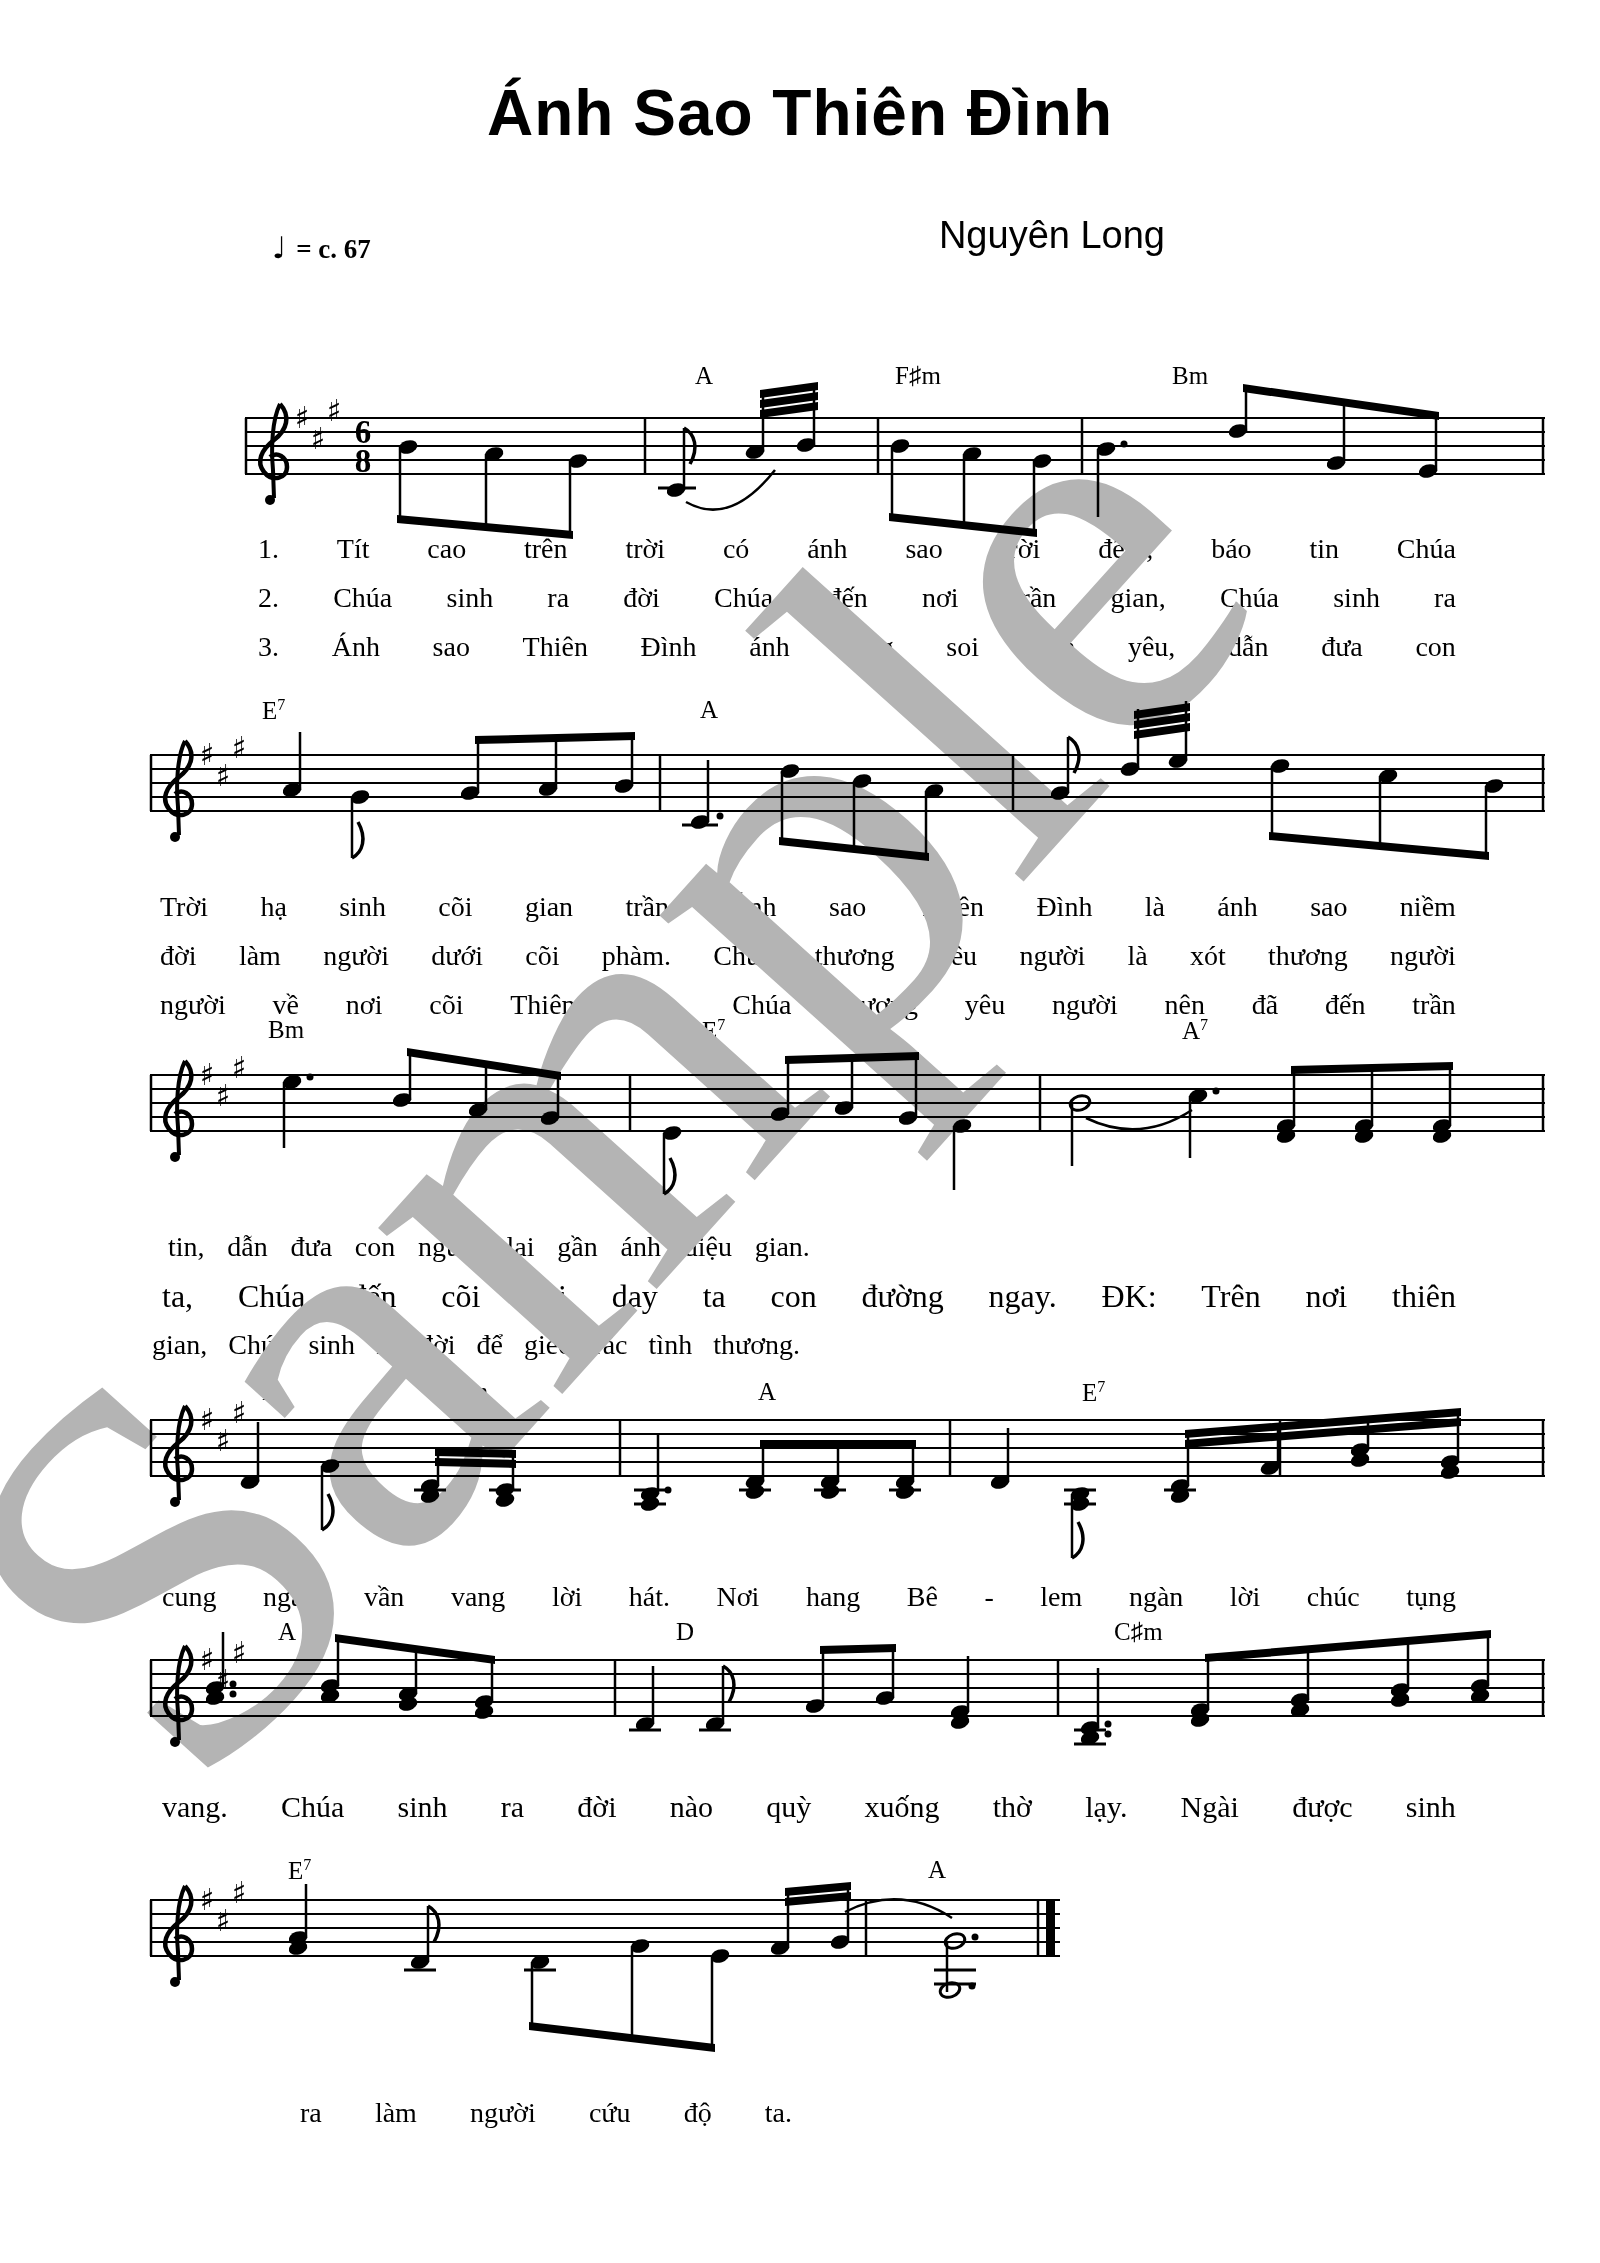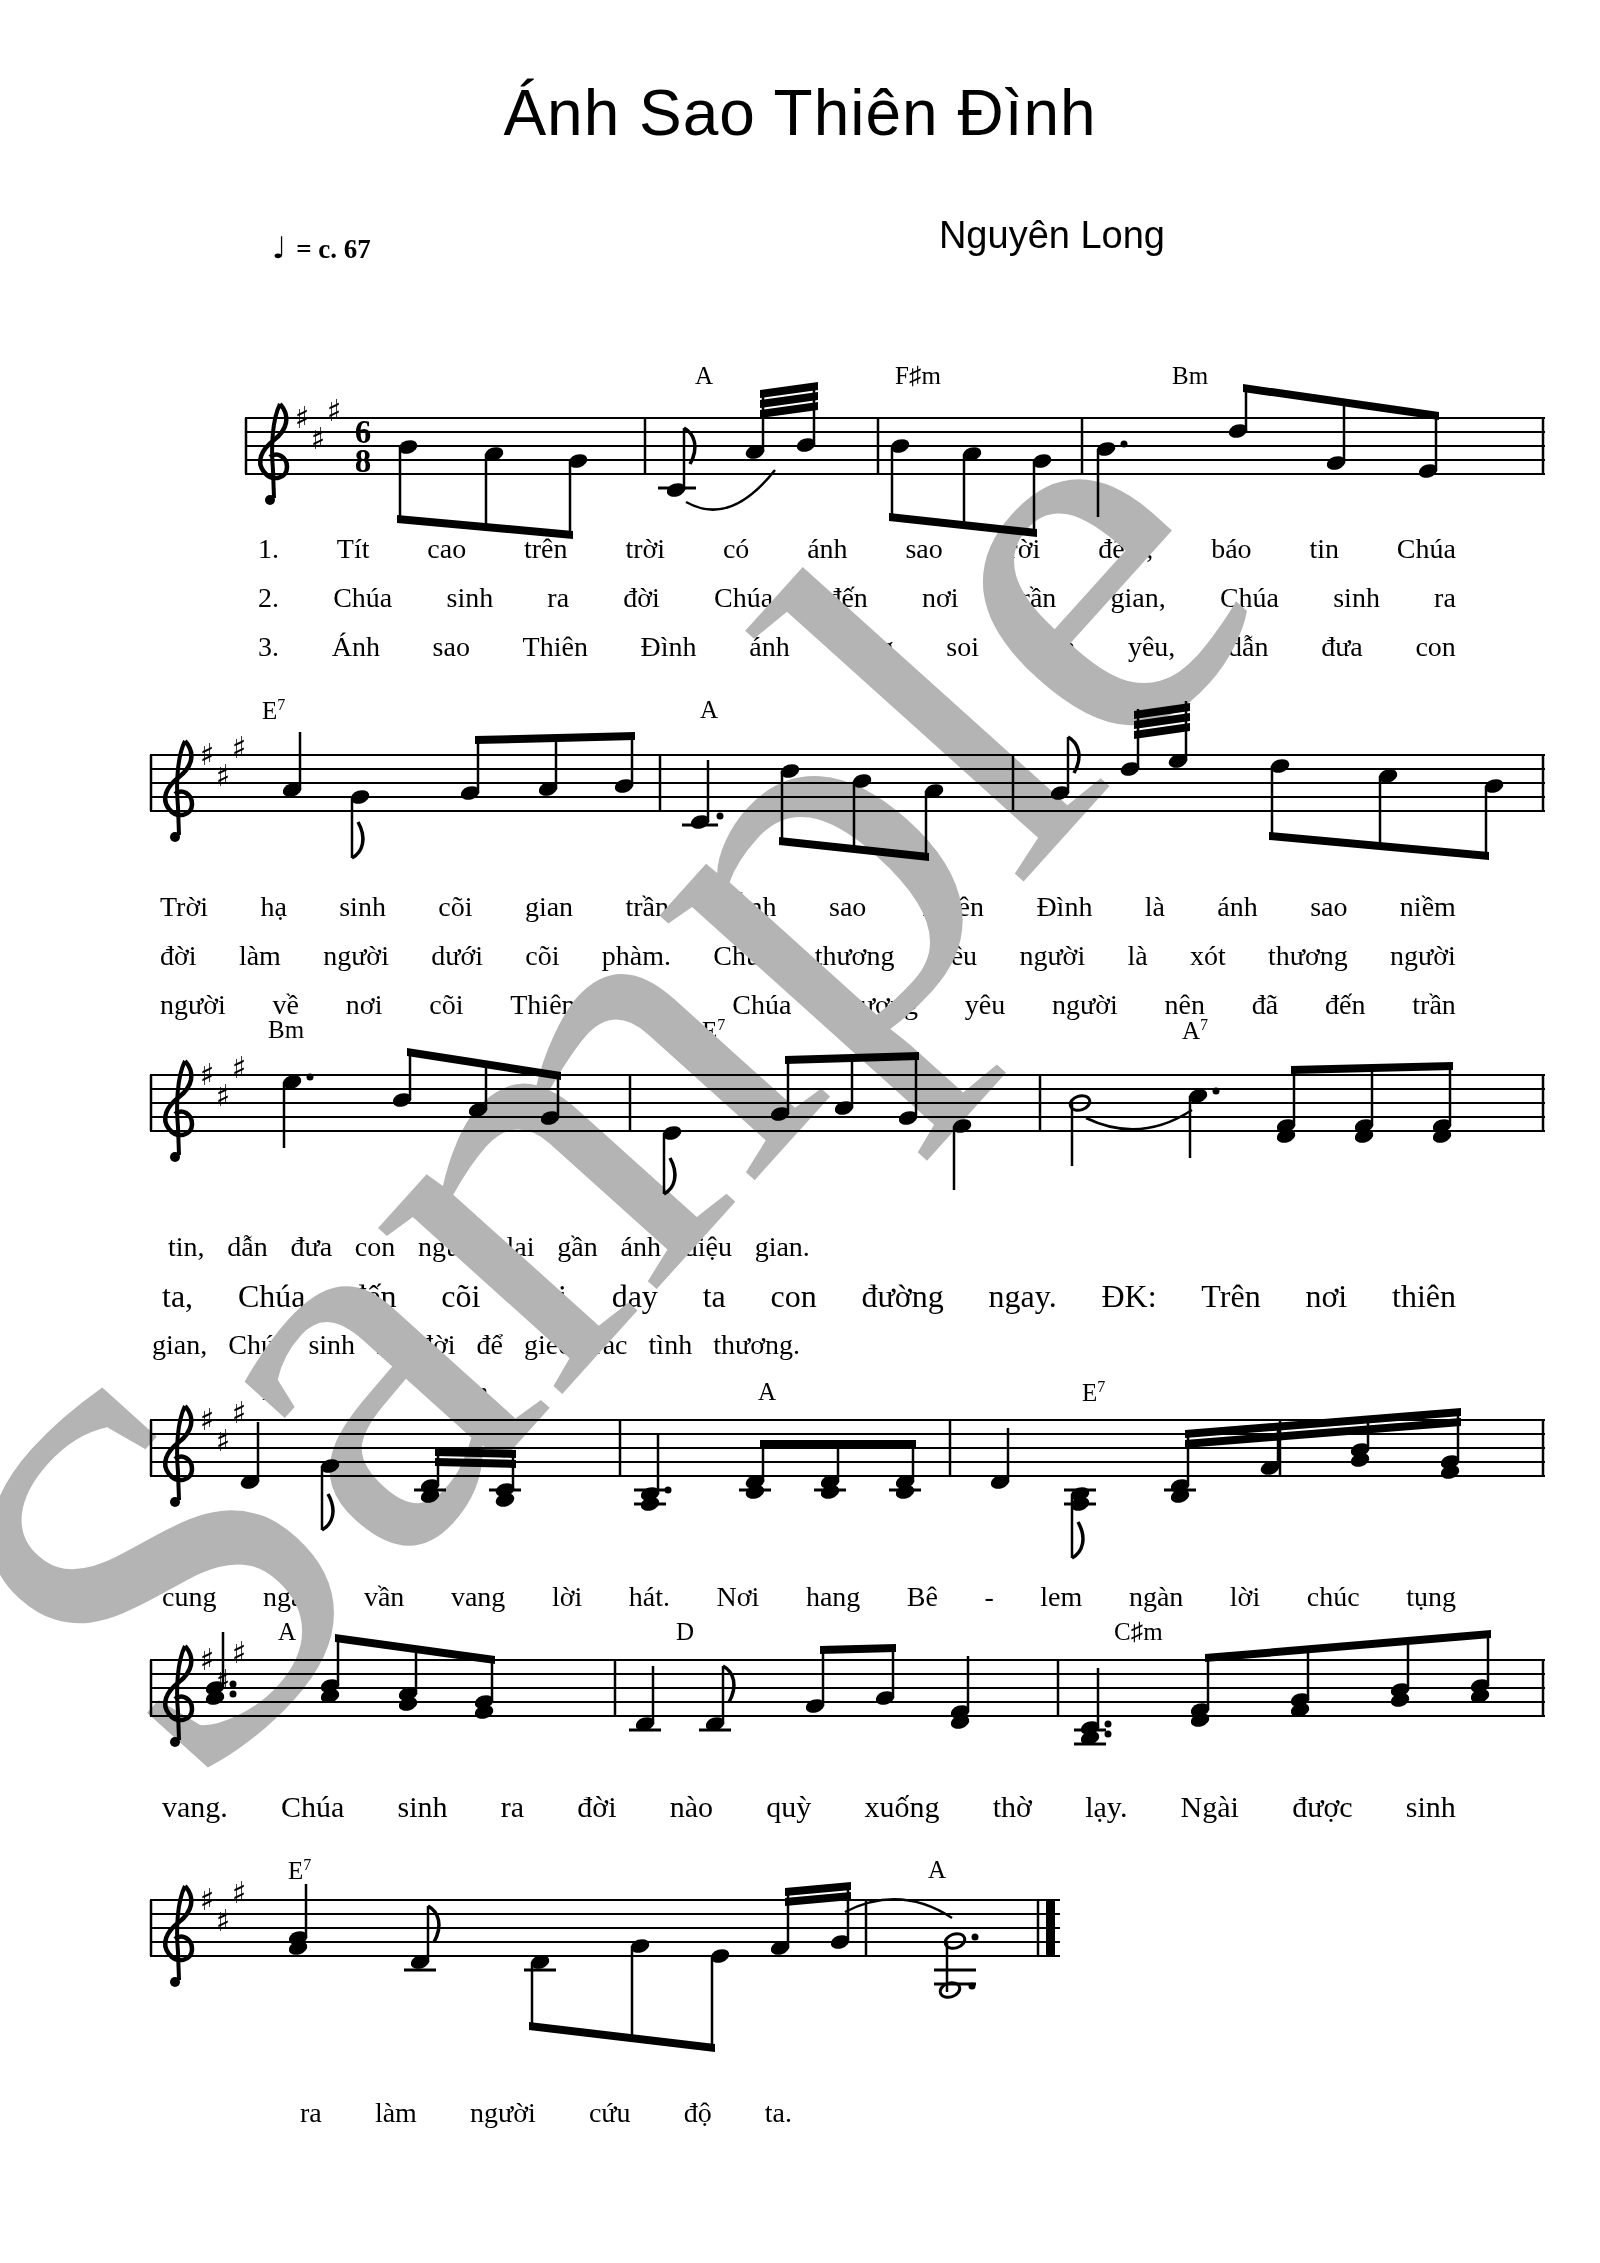--- a/index.html
+++ b/index.html
@@ -7,21 +7,21 @@
     width:1600px;height:2263px;position:relative;background:#ffffff;
     font-family:"Liberation Serif",serif;color:#000;overflow:hidden;
   }
   .layer{position:absolute;left:0;top:0;width:1600px;height:2263px;}
   #text-layer{z-index:1;}
   #watermark-layer{z-index:2;pointer-events:none;}
   #notation-layer{z-index:3;pointer-events:none;}
 
   .page-title{
     position:absolute;left:0;top:76px;width:100%;text-align:center;
-    font-family:"Liberation Sans",sans-serif;font-weight:normal;font-size:64px;
+    font-family:"Liberation Sans",sans-serif;font-weight:bold;font-size:64px;
     letter-spacing:1px;
   }
   .composer{
     position:absolute;top:214px;right:435px;
     font-family:"Liberation Sans",sans-serif;font-size:38px;
   }
   .tempo{
     position:absolute;left:272px;top:230px;
     font-family:"Liberation Serif",serif;font-weight:bold;font-size:27px;text-align:center;
   }

